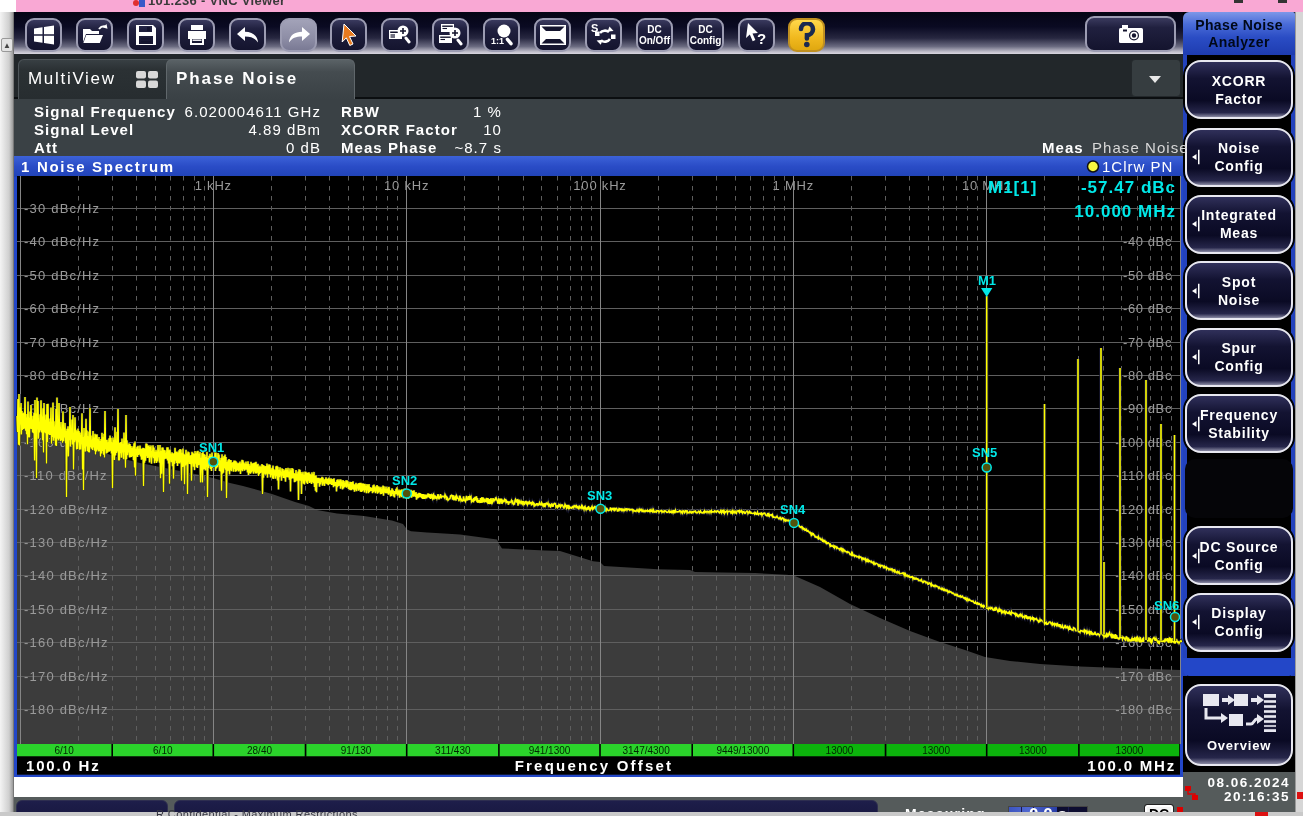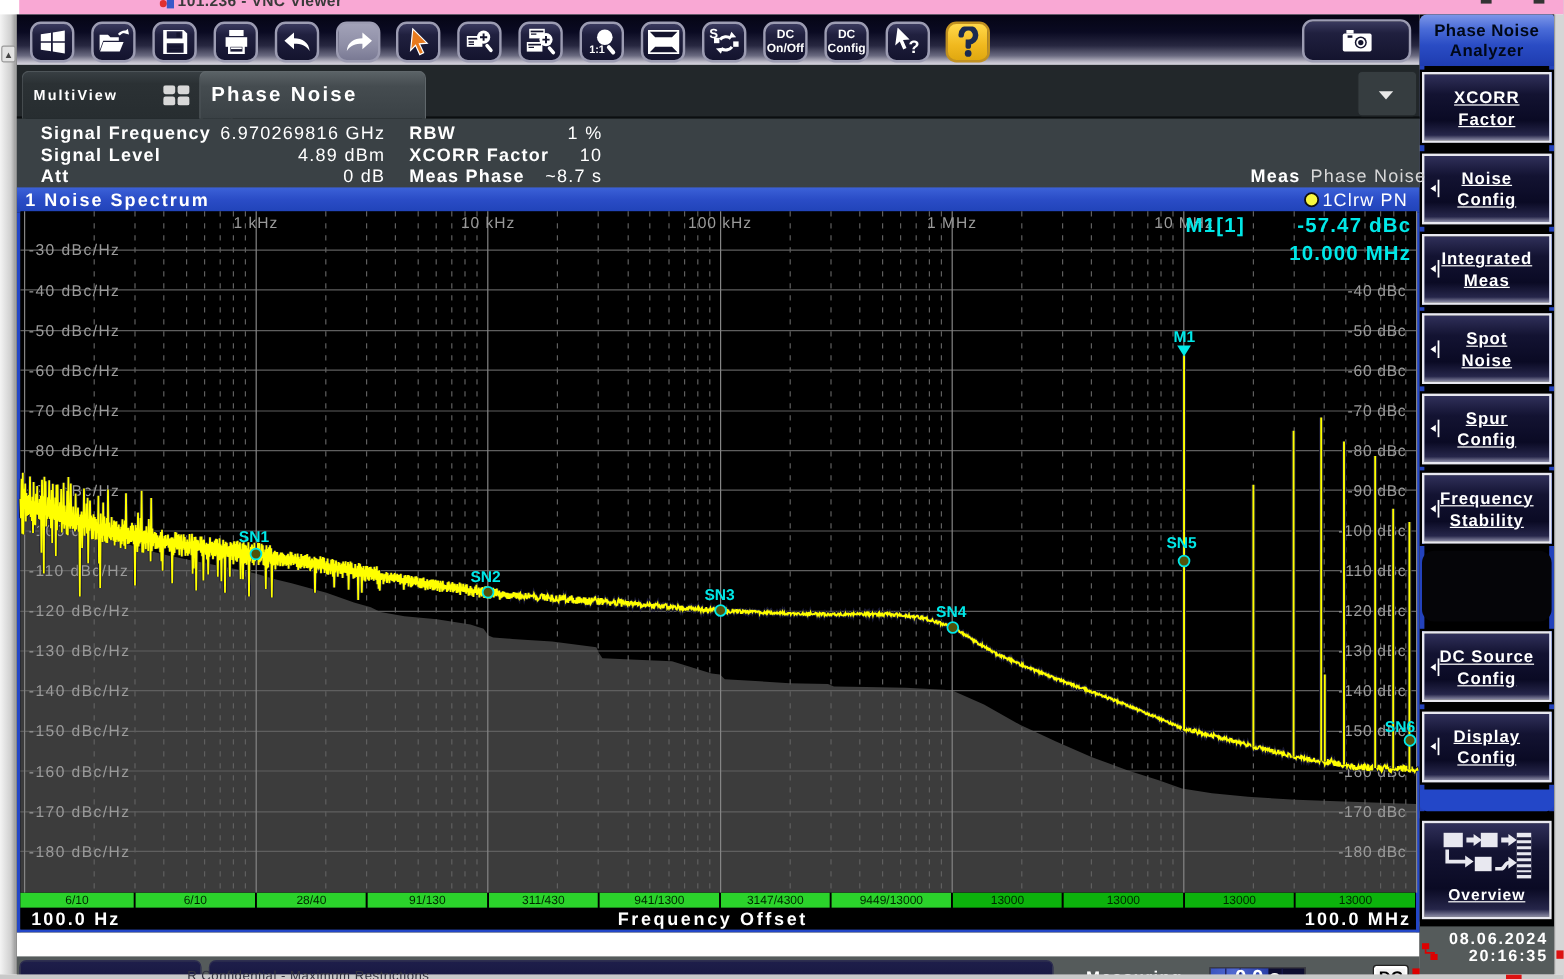--- a/index.html
+++ b/index.html
@@ -32,38 +32,38 @@
 
 #sidebar { left:1183px; top:12px; width:112px; height:800px; background:#000; }
 #sbhead { position:absolute; left:0px; top:0px; width:112px; height:43px;
   background:linear-gradient(180deg,#7d97e8 0%,#4a6cd8 28%,#2a4cc4 60%,#1e3cb0 100%);
   border-radius:6px 2px 0 0; color:#000818; font-weight:bold; font-size:14px; letter-spacing:0.4px;
   text-align:center; line-height:17px; padding-top:5px;}
 #sbblueL { position:absolute; left:0; top:43px; width:4px; height:621px; background:#2342bc; }
 #sbblueR { position:absolute; left:108px; top:43px; width:4px; height:621px; background:#2342bc; }
 #sbband { position:absolute; left:0; top:646px; width:112px; height:18px; background:#2347c8;
   border-radius:0 0 6px 6px;}
-.skey { position:absolute; left:2px; width:108px; height:59px; border-radius:0;
+.skey { position:absolute; left:2px; width:108px; height:59px; border-radius:16px;
   background:linear-gradient(180deg,#30305a 0%,#131332 30%,#0a0a24 70%,#26264a 92%,#8a8aa4 100%);
   border:2px solid #e8e8f0; box-shadow:0 0 0 2px #000; color:#fff; font-weight:bold;
-  font-size:14px; letter-spacing:0.8px; text-align:center; display:flex; align-items:center; justify-content:center;text-decoration:underline;}
+  font-size:14px; letter-spacing:0.8px; text-align:center; display:flex; align-items:center; justify-content:center;}
 .skey .lbl { line-height:18px; width:100%; }
 .skey .mk { position:absolute; left:4px; top:50%; transform:translateY(-50%); width:11px; height:15px;}
 #sbempty { position:absolute; left:2px; top:447px; width:108px; height:59px; border-radius:10px;
   background:#050508;}
 #sbgrey { position:absolute; left:0px; top:760px; width:112px; height:40px; background:#555b5b;
   color:#fff; font-weight:bold; font-size:13.5px; letter-spacing:1.5px; text-align:right; line-height:14px; padding:4px 5px 0 0;}
 
 
 #tabbar { left:14px; top:54px; width:1169px; height:45px; background:#22272a; }
 #tabline { position:absolute; left:0; top:43px; width:1169px; height:2px; background:#0b0e10;}
 #tab1 { position:absolute; left:4px; top:5px; width:176px; height:40px;
   background:linear-gradient(180deg,#383f43 0%,#2b3134 25%,#272d30 100%);
   border:1px solid #4e5559; border-bottom:none; border-radius:6px 6px 0 0;
-  color:#fff; font-weight:bold; font-size:12px; letter-spacing:1.7px; line-height:38px; padding-left:9px;}
+  color:#fff; font-weight:normal; font-size:17px; letter-spacing:1.7px; line-height:38px; padding-left:9px;}
 #tab2 { position:absolute; left:152px; top:5px; width:189px; height:40px;
   background:linear-gradient(180deg,#5a6266 0%,#454c50 30%,#3a4145 100%);
   border:1px solid #60676b; border-bottom:none; border-radius:6px 6px 0 0;
   color:#fff; font-weight:bold; font-size:17px; letter-spacing:1.9px; line-height:38px; padding-left:9px; z-index:2;}
 #tabdrop { position:absolute; left:1117px; top:5px; width:50px; height:38px; background:#363d40;
   border:1px solid #23282b; border-radius:4px;}
 #tabdrop:after { content:""; position:absolute; left:17px; top:16px; border-left:6px solid transparent;
   border-right:6px solid transparent; border-top:7px solid #e8e8e8;}
 
 
@@ -315,21 +315,21 @@
 <rect x="0" y="0" width="10" height="7.5" rx="2" fill="#d8d8d8"></rect>
           <rect x="12" y="0" width="10" height="7.5" rx="2" fill="#d8d8d8"></rect>
 <rect x="0" y="9.5" width="10" height="7.5" rx="2" fill="#d8d8d8"></rect>
           <rect x="12" y="9.5" width="10" height="7.5" rx="2" fill="#d8d8d8"></rect>
         </svg></div>
       <div id="tab2">Phase Noise</div>
       <div id="tabdrop"></div>
     </div>
     <div class="abs" id="header">
       <div class="lb" style="left:20px;top:4px">Signal Frequency</div>
-      <div class="vl" style="left:100px;top:4px;width:207px">6.970269816 GHz</div>
+      <div class="vl" style="left:100px;top:4px;width:207px">6.020004611 GHz</div>
       <div class="lb" style="left:327px;top:4px;white-space:nowrap">RBW</div>
       <div class="vl" style="left:428px;top:4px;width:60px">1 %</div>
       <div class="lb" style="left:20px;top:22px">Signal Level</div>
       <div class="vl" style="left:100px;top:22px;width:207px">4.89 dBm</div>
       <div class="lb" style="left:327px;top:22px;white-space:nowrap">XCORR Factor</div>
       <div class="vl" style="left:428px;top:22px;width:60px">10</div>
       <div class="lb" style="left:20px;top:40px">Att</div>
       <div class="vl" style="left:100px;top:40px;width:207px">0 dB</div>
       <div class="lb" style="left:327px;top:40px;white-space:nowrap">Meas Phase</div>
       <div class="vl" style="left:428px;top:40px;width:60px">~8.7 s</div>

